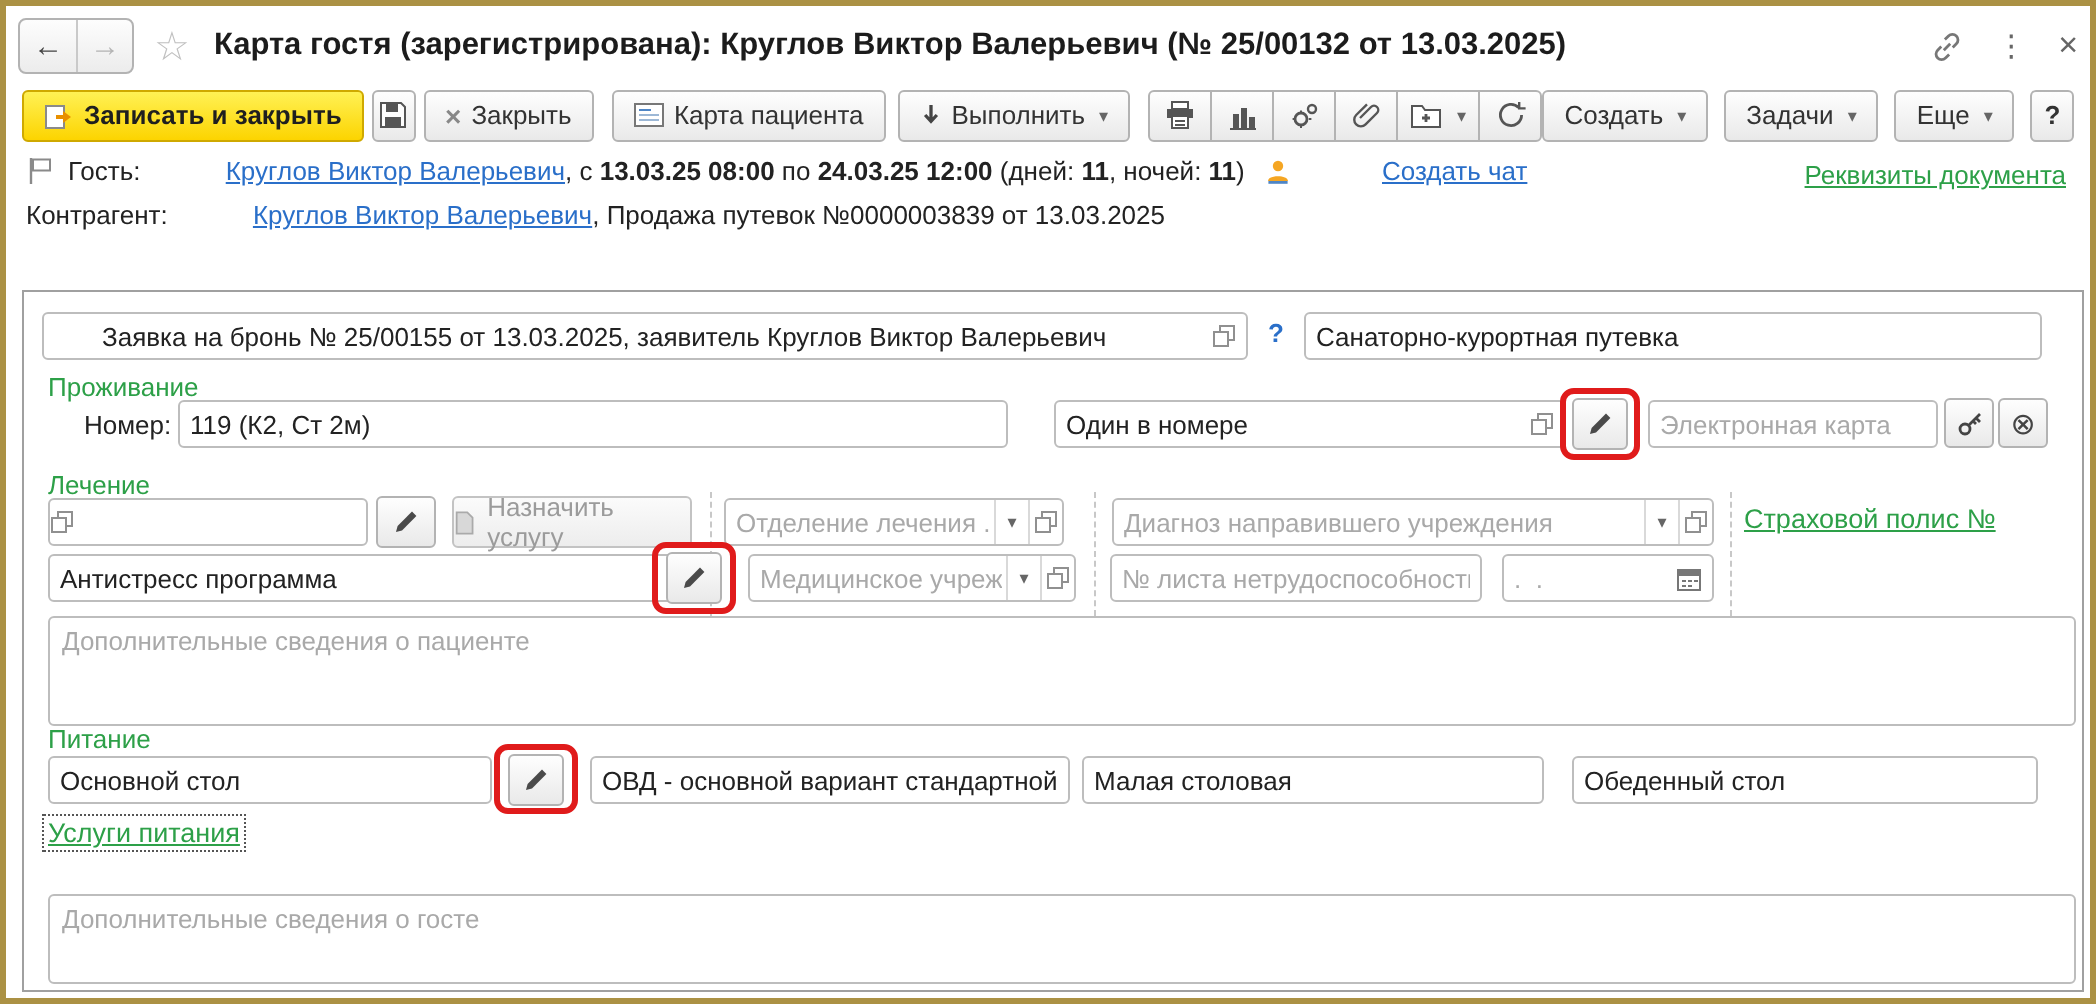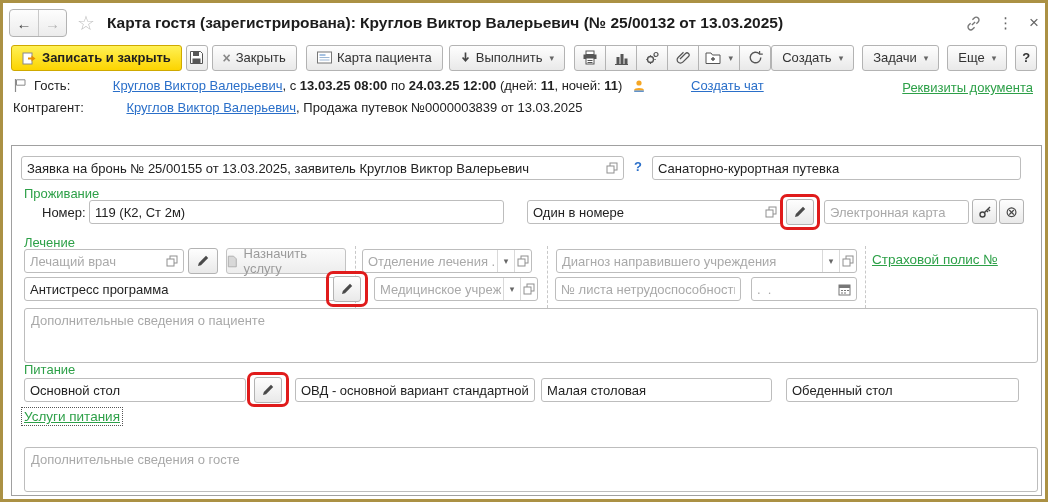--- a/index.html
+++ b/index.html
@@ -226,21 +226,21 @@
 
   <div class="iline" style="top:97px;">
     <span>Контрагент: </span>
     <span class="bluelink">Круглов Виктор Валерьевич</span>
     <span>, Продажа путевок №0000003839 от 13.03.2025</span>
   </div>
 
 
   <div class="panel">
 
-    <div class="fld" style="left:9px;top:10px;width:603px;">
+    <div class="fld" style="left:9px;top:10px;width:603px;padding-left:24px;">
       <input value="Заявка на бронь № 25/00155 от 13.03.2025, заявитель Круглов Виктор Валерьевич" style="">
       <span class="chooseicon">
         <svg width="12" height="12" viewBox="0 0 12 12">
             <rect x="4" y="1" width="7" height="7" fill="#fff" stroke="#909090"></rect>
             <rect x="1" y="4" width="7" height="7" fill="#fff" stroke="#909090"></rect>
           </svg>
       </span>
     </div>
     <span class="helpq" style="left:622px;top:13px;">?</span>
     <div class="fld" style="left:640px;top:10px;width:369px;">
@@ -275,21 +275,20 @@
           <circle cx="4.5" cy="9.5" r="2.5" fill="none" stroke="#444" stroke-width="1.4"></circle>
           <path d="M6.5 7.5L12 2M10 4l2 2M8.5 5.5l1.5 1.5" stroke="#444" stroke-width="1.4" fill="none"></path>
         </svg>
     </div>
     <div class="smallbtn" style="left:987px;top:53px;width:25px;">
       <span>⊗</span>
     </div>
 
     <div class="sect" style="left:12px;top:89px;">Лечение</div>
     <div class="fld" style="left:12px;top:103px;width:160px;">
-      <input placeholder="Лечащий врач" style="">
       <span class="chooseicon">
         <svg width="12" height="12" viewBox="0 0 12 12">
             <rect x="4" y="1" width="7" height="7" fill="#fff" stroke="#909090"></rect>
             <rect x="1" y="4" width="7" height="7" fill="#fff" stroke="#909090"></rect>
           </svg>
       </span>
     </div>
     <div class="pbtn" style="left:176px;top:102px;width:30px;">
       <svg width="14" height="14" viewBox="0 0 14 14">
           <path d="M2 12l.8-3L10 1.8 12.2 4 5 11.2 2 12z" fill="#4a4a4a"></path>

